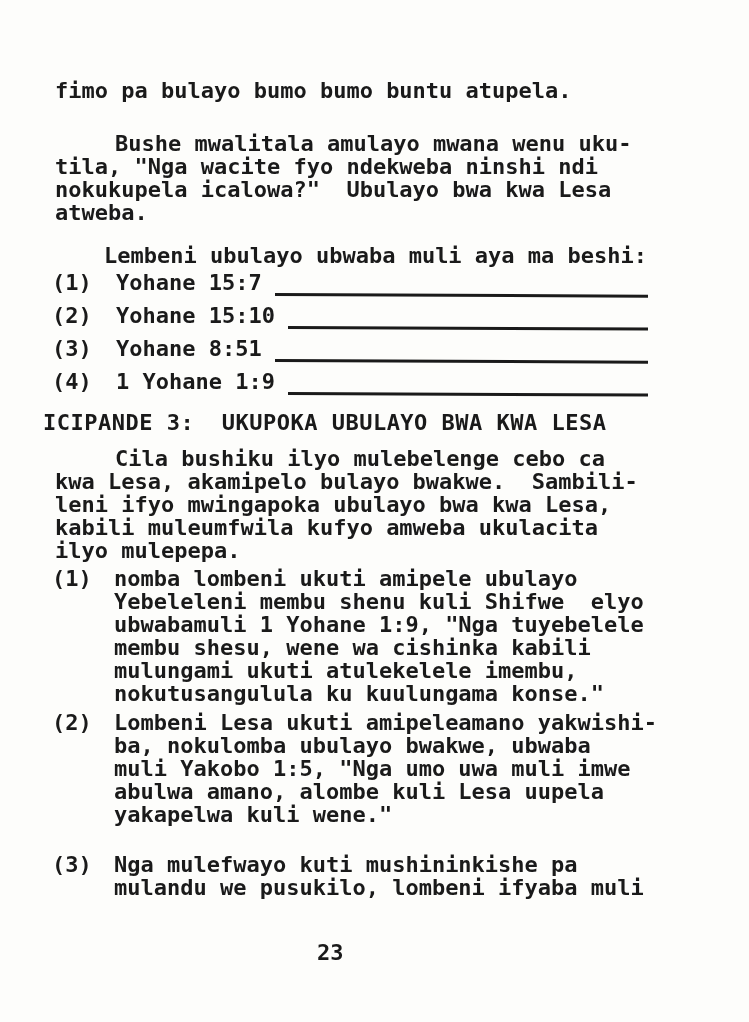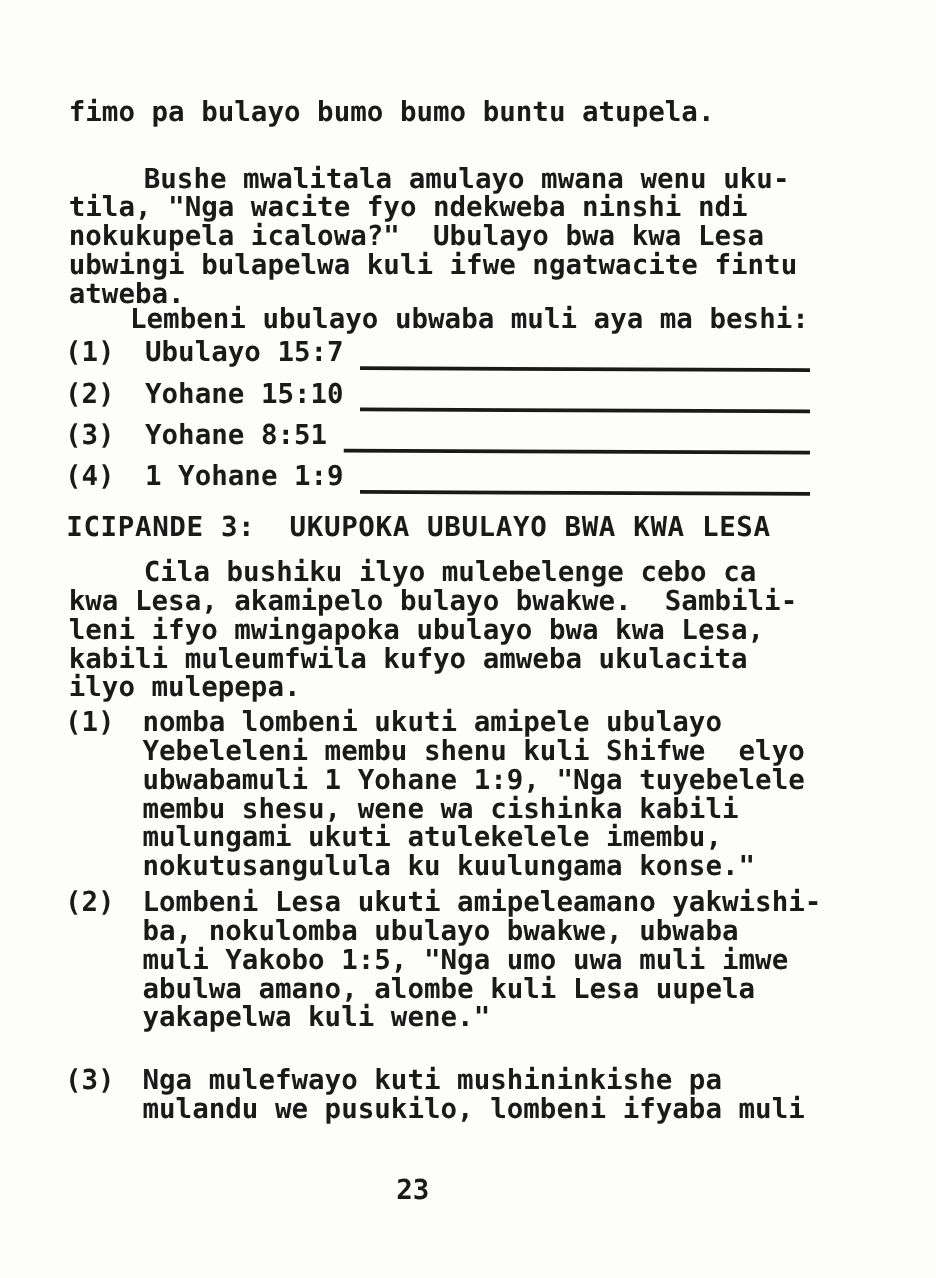--- a/index.html
+++ b/index.html
@@ -41,50 +41,49 @@
 <body>
 
 <div class="page">
 
   <div class="abs line" style="left:55px;top:79px">fimo pa bulayo bumo bumo buntu atupela.</div>
 
   <div class="abs" style="left:55px;top:132px">
     <div class="line indent">Bushe mwalitala amulayo mwana wenu uku-</div>
     <div class="line">tila, "Nga wacite fyo ndekweba ninshi ndi</div>
     <div class="line">nokukupela icalowa?"  Ubulayo bwa kwa Lesa</div>
-    <div class="line">ubwingi bulapelwa kuli ifwe ngatwacite fintu</div>
     <div class="line">atweba.</div>
   </div>
 
   <div class="abs line" style="left:104px;top:244px">Lembeni ubulayo ubwaba muli aya ma beshi:</div>
 
   <div class="abs ex-list">
     <div class="ex-row">
       <span class="ex-marker">(1)</span>
-      <span class="ex-ref">Ubulayo 15:7</span>
+      <span class="ex-ref">Yohane 15:7</span>
       <span class="blank"></span>
     </div>
     <div class="ex-row">
       <span class="ex-marker">(2)</span>
       <span class="ex-ref">Yohane 15:10</span>
       <span class="blank"></span>
     </div>
     <div class="ex-row">
       <span class="ex-marker">(3)</span>
       <span class="ex-ref">Yohane 8:51</span>
       <span class="blank"></span>
     </div>
     <div class="ex-row">
       <span class="ex-marker">(4)</span>
       <span class="ex-ref">1 Yohane 1:9</span>
       <span class="blank"></span>
     </div>
   </div>
 
-  <div class="abs line heading" style="left:53px;top:411px">ICIPANDE 3:  UKUPOKA UBULAYO BWA KWA LESA</div>
+  <div class="abs line heading" style="left:43px;top:411px">ICIPANDE 3:  UKUPOKA UBULAYO BWA KWA LESA</div>
 
   <div class="abs" style="left:55px;top:447px">
     <div class="line indent">Cila bushiku ilyo mulebelenge cebo ca</div>
     <div class="line">kwa Lesa, akamipelo bulayo bwakwe.  Sambili-</div>
     <div class="line">leni ifyo mwingapoka ubulayo bwa kwa Lesa,</div>
     <div class="line">kabili muleumfwila kufyo amweba ukulacita</div>
     <div class="line">ilyo mulepepa.</div>
   </div>
 
   <div class="abs step" style="top:567px">

